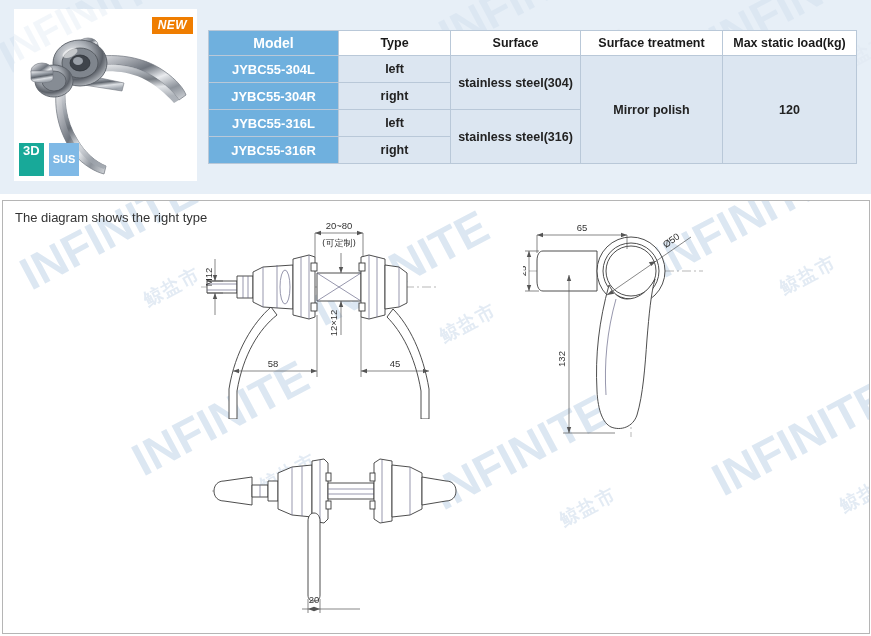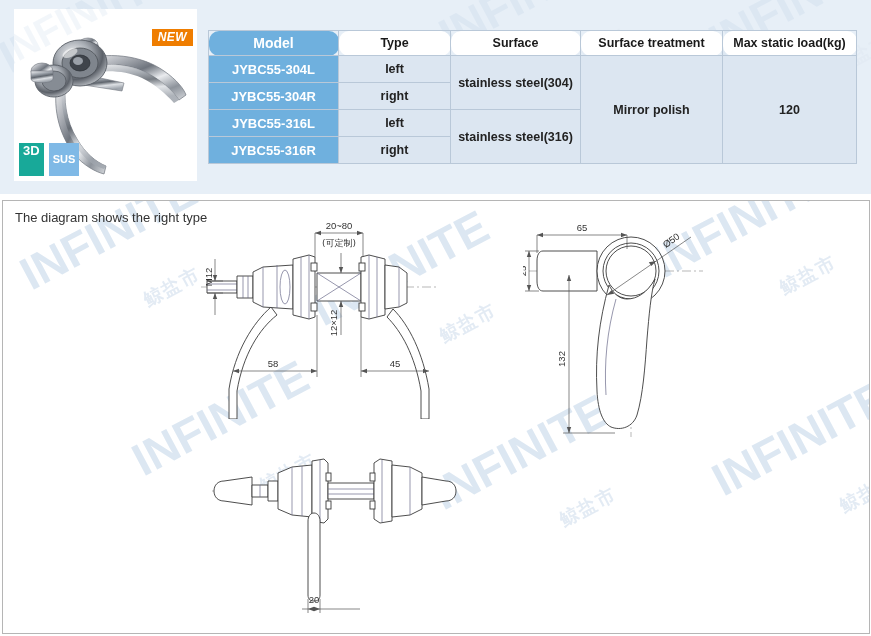--- a/index.html
+++ b/index.html
@@ -21,21 +21,21 @@
 
   
   .photo-card{
     position:absolute;left:14px;top:9px;width:183px;height:172px;
     background:#ffffff;
     overflow:hidden;
   }
   .photo-stage{position:absolute;inset:0;overflow:hidden;}
 
   .badge-new{
-    position:absolute;right:4px;top:20px;
+    position:absolute;right:4px;top:8px;
     background:#ef7d00;color:#fff;
     font-size:12px;font-weight:bold;font-style:italic;
     padding:1px 6px 2px 6px;letter-spacing:.4px;
     line-height:14px;z-index:5;
     font-family:"Liberation Sans",sans-serif;
   }
   .badge-row{position:absolute;left:5px;bottom:5px;display:flex;gap:5px;z-index:5;}
   .badge-3d{
     background:#18a999;color:#fff;font-size:13px;font-weight:bold;
     padding:1px 4px;line-height:13px;
@@ -55,21 +55,20 @@
     border:1px solid #b9c8d8;
     text-align:center;vertical-align:middle;
     font-size:12.5px;color:#222;
     padding:0;height:26px;
     background:#dce6f1;
     font-weight:bold;
   }
   table.spec thead th{
     background:#ffffff;font-weight:bold;font-size:12.5px;color:#1a1a1a;
     height:24px;
-    border-radius:10px;
   }
   table.spec th.model-head{
     background:#6fb0de;color:#ffffff;font-weight:bold;font-size:14px;
   }
   table.spec td.model-cell{
     background:#6fb0de;color:#ffffff;font-weight:bold;font-size:13px;
   }
   .app-note{
     position:absolute;left:208px;top:168px;
     font-size:11.5px;color:#7b8a99;

